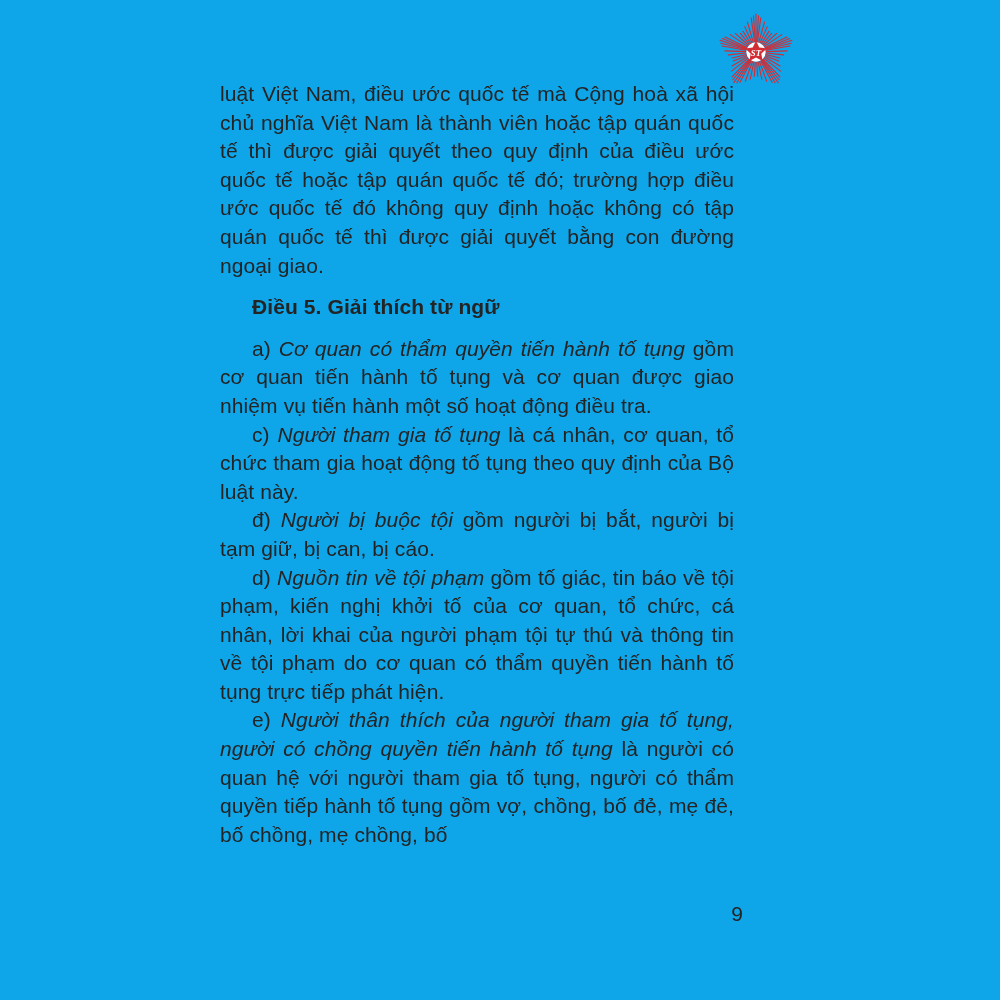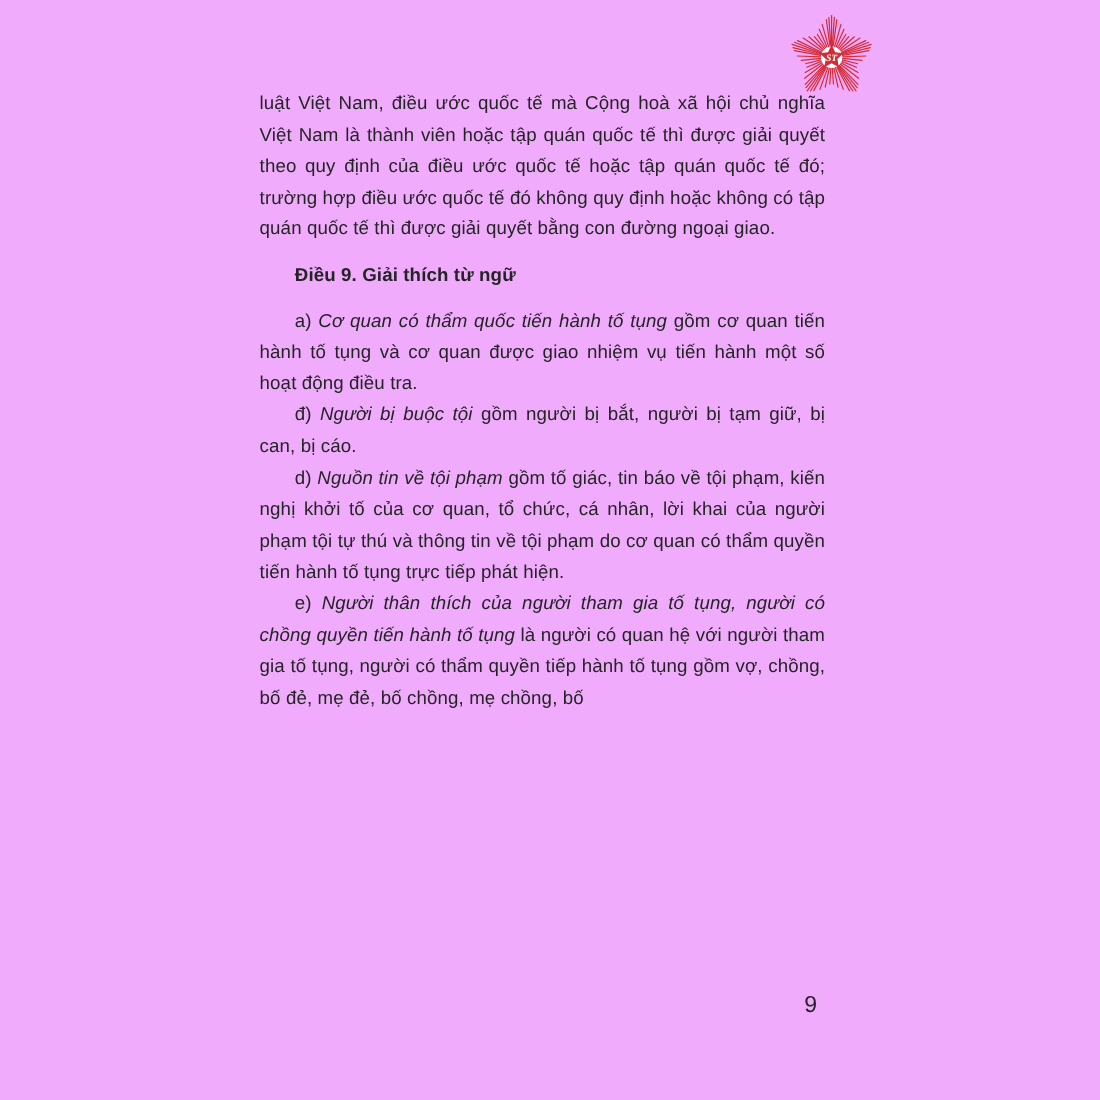--- a/index.html
+++ b/index.html
@@ -7,28 +7,28 @@
     --ink:#242424;
   }
   html,body{margin:0;padding:0;}
   body{
     width:1000px;height:1000px;overflow:hidden;
     background:#ffffff;
     font-family:"Liberation Sans", sans-serif;
     color:var(--ink);
   }
   .page{
-    position:relative;width:1000px;height:1000px;background:#f0abfc;
+    position:relative;width:1000px;height:1000px;background:#0ea5e9;
   }
   .logo{
     position:absolute;left:712px;top:10px;width:88px;height:84px;
   }
   .text-block{
-    position:absolute;left:236px;top:80px;width:514px;
-    font-size:17px;line-height:28.6px;letter-spacing:0.1px;
+    position:absolute;left:220px;top:80px;width:514px;
+    font-size:21px;line-height:28.6px;letter-spacing:0.1px;
     text-align:justify;
   }
   .text-block p{margin:0;}
   .para-indent{text-indent:32px;}
   .article-heading{
     font-weight:bold;text-indent:32px;
     margin:13px 0 13px 0 !important;
     text-align:left;
   }
   .term{font-style:italic;}
@@ -65,27 +65,28 @@
     <use href="#fan" transform="rotate(288 50 50)"></use>
     <circle cx="50" cy="50" r="11.5" fill="#ffffff"></circle>
     <polygon points="50,36.5 53.9,44.6 62.8,45.8 56.3,52 57.9,60.8 50,56.6 42.1,60.8 43.7,52 37.2,45.8 46.1,44.6" fill="var(--logo-color)"></polygon>
     <text x="50" y="54.5" text-anchor="middle" font-family="Liberation Serif, serif" font-style="italic" font-weight="bold" font-size="10.5" fill="#ffffff">ST</text>
   </svg>
 
   <div class="text-block">
 
     <p>luật Việt Nam, điều ước quốc tế mà Cộng hoà xã hội chủ nghĩa Việt Nam là thành viên hoặc tập quán quốc tế thì được giải quyết theo quy định của điều ước quốc tế hoặc tập quán quốc tế đó; trường hợp điều ước quốc tế đó không quy định hoặc không có tập quán quốc tế thì được giải quyết bằng con đường ngoại giao.</p>
 
-    <p class="article-heading">Điều 9. Giải thích từ ngữ</p>
+    <p class="article-heading">Điều 5. Giải thích từ ngữ</p>
 
 
     <div>
-  <p class="para-indent"><span>a) </span><span class="term">Cơ quan có thẩm quốc tiến hành tố tụng</span><span> gồm cơ quan tiến hành tố tụng và cơ quan được giao nhiệm vụ tiến hành một số hoạt động điều tra.</span></p>
+  <p class="para-indent"><span>a) </span><span class="term">Cơ quan có thẩm quyền tiến hành tố tụng</span><span> gồm cơ quan tiến hành tố tụng và cơ quan được giao nhiệm vụ tiến hành một số hoạt động điều tra.</span></p>
 
 
+  <p class="para-indent"><span>c) </span><span class="term">Người tham gia tố tụng</span><span> là cá nhân, cơ quan, tổ chức tham gia hoạt động tố tụng theo quy định của Bộ luật này.</span></p>
 
   <p class="para-indent"><span>đ) </span><span class="term">Người bị buộc tội</span><span> gồm người bị bắt, người bị tạm giữ, bị can, bị cáo.</span></p>
 
   <p class="para-indent"><span>d) </span><span class="term">Nguồn tin về tội phạm</span><span> gồm tố giác, tin báo về tội phạm, kiến nghị khởi tố của cơ quan, tổ chức, cá nhân, lời khai của người phạm tội tự thú và thông tin về tội phạm do cơ quan có thẩm quyền tiến hành tố tụng trực tiếp phát hiện.</span></p>
 
   <p class="para-indent"><span>e) </span><span class="term">Người thân thích của người tham gia tố tụng, người có chồng quyền tiến hành tố tụng</span><span> là người có quan hệ với người tham gia tố tụng, người có thẩm quyền tiếp hành tố tụng gồm vợ, chồng, bố đẻ, mẹ đẻ, bố chồng, mẹ chồng, bố</span></p>
 </div>
 
   </div>
 

